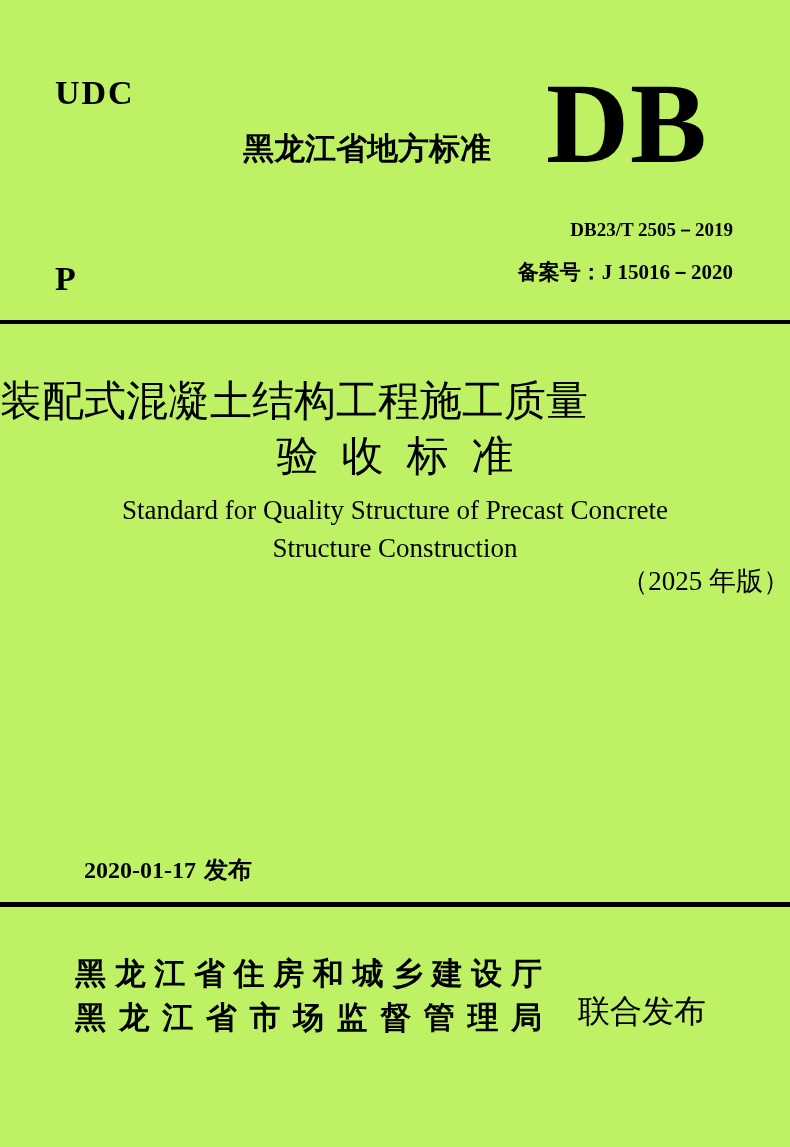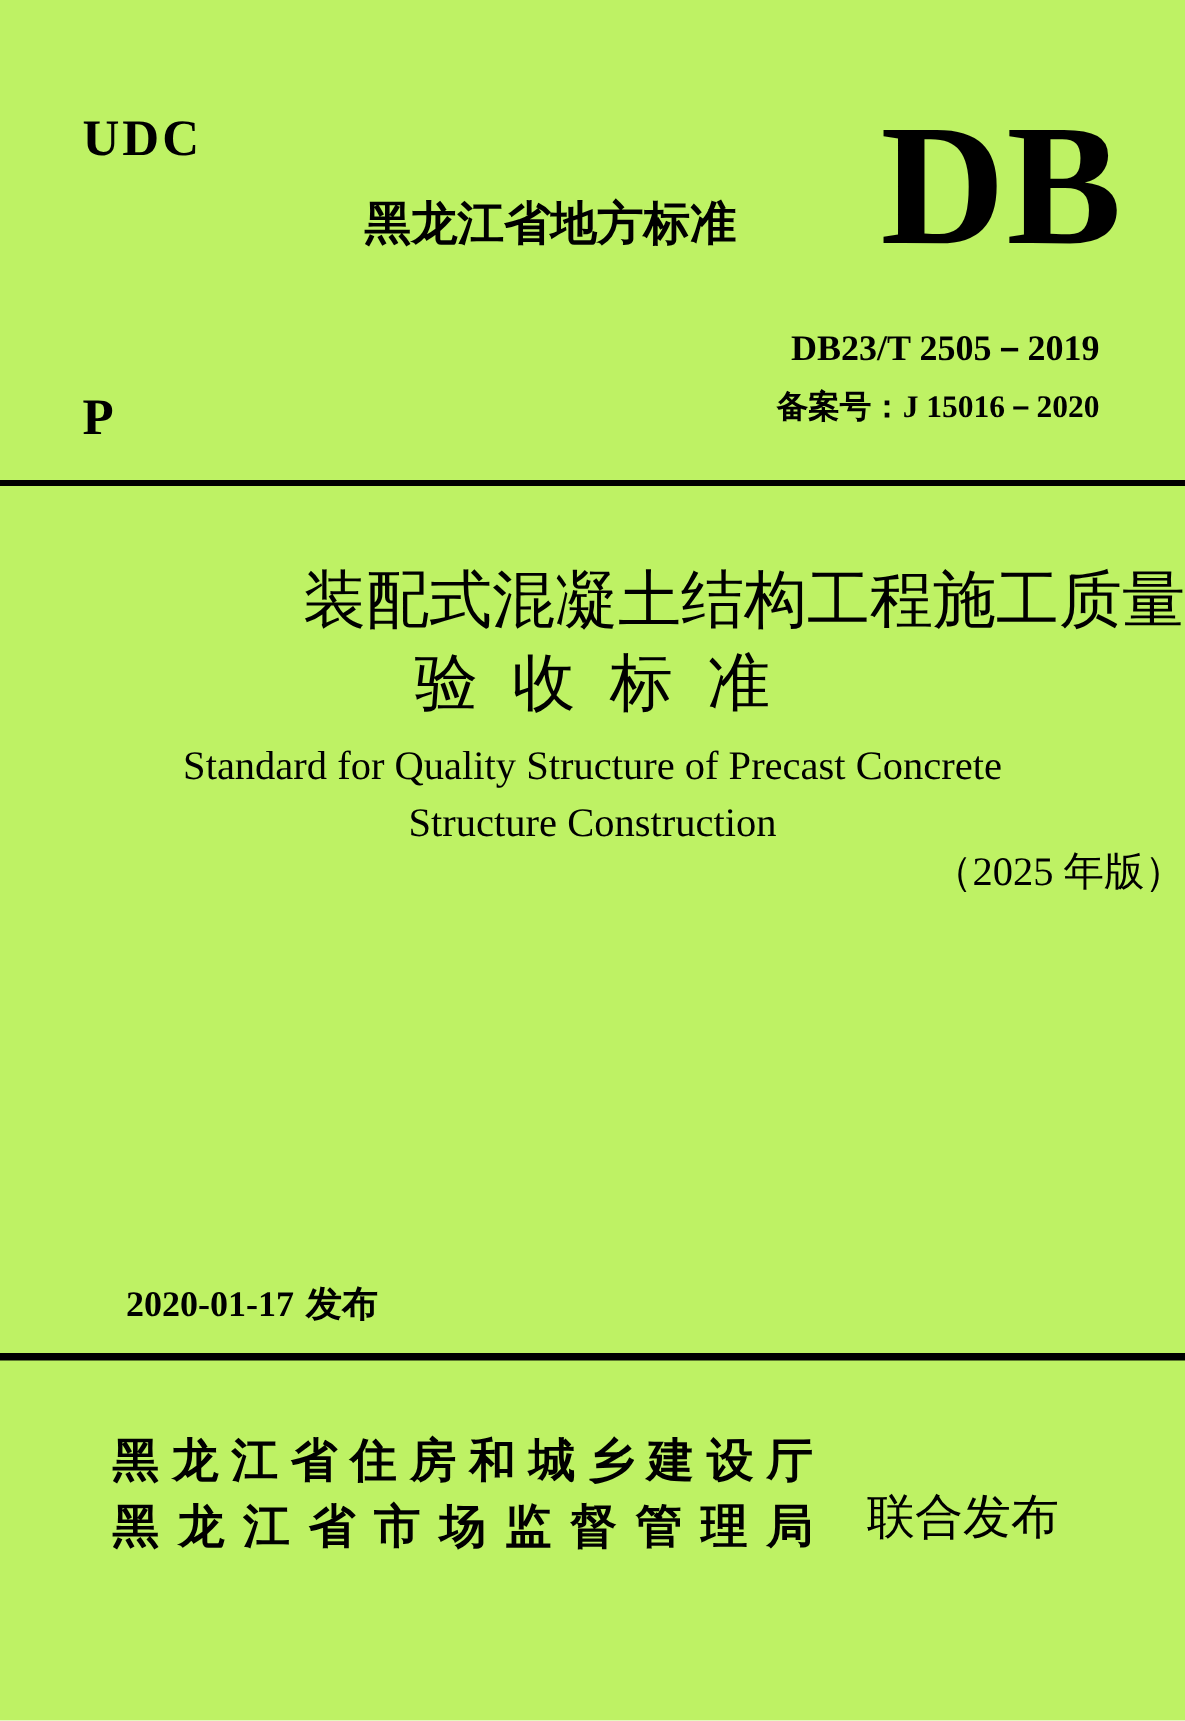--- a/index.html
+++ b/index.html
@@ -22,46 +22,45 @@
   }
   .std-type {
     left: 243px; top: 133px;
     font-family: "Liberation Sans", "DejaVu Sans", sans-serif;
     font-weight: bold; font-size: 31px; line-height: 1;
   }
   .db-logo {
     left: 546px; top: 66px;
     font-weight: bold; font-size: 115px; line-height: 1;
     letter-spacing: 1px;
-    margin-left: 41px;
   }
   .std-number {
     right: 57px; top: 219px;
-    font-weight: bold; font-size: 24px; line-height: 1.2;
+    font-weight: bold; font-size: 19px; line-height: 1.2;
     text-align: right; white-space: nowrap;
   }
   .class-code {
     left: 55px; top: 262px;
     font-weight: bold; font-size: 34px; line-height: 1;
   }
   .record-line {
     right: 57px; top: 259px;
     font-weight: bold; font-size: 21px; line-height: 1.2;
     text-align: center; white-space: nowrap;
   }
   .record-label { font-family: "Liberation Sans", "DejaVu Sans", sans-serif; }
   .record-value { font-family: "Liberation Serif", "DejaVu Serif", serif; }
 
   .rule { left: 0; width: 790px; background: #000000; }
   .rule-top    { top: 320px; height: 4px; }
   .rule-bottom { top: 902px; height: 5px; }
 
   .title-zh1 {
     left: 0; top: 377px; width: 790px;
-    text-align: right;
+    text-align: left;
     font-size: 42px; line-height: 1.15;
     white-space: nowrap;
   }
   .title-zh2-row {
     left: 0; top: 432px; width: 790px;
     text-align: center;
     text-decoration: underline;
   }
   .title-zh2 {
     display: inline-block;

